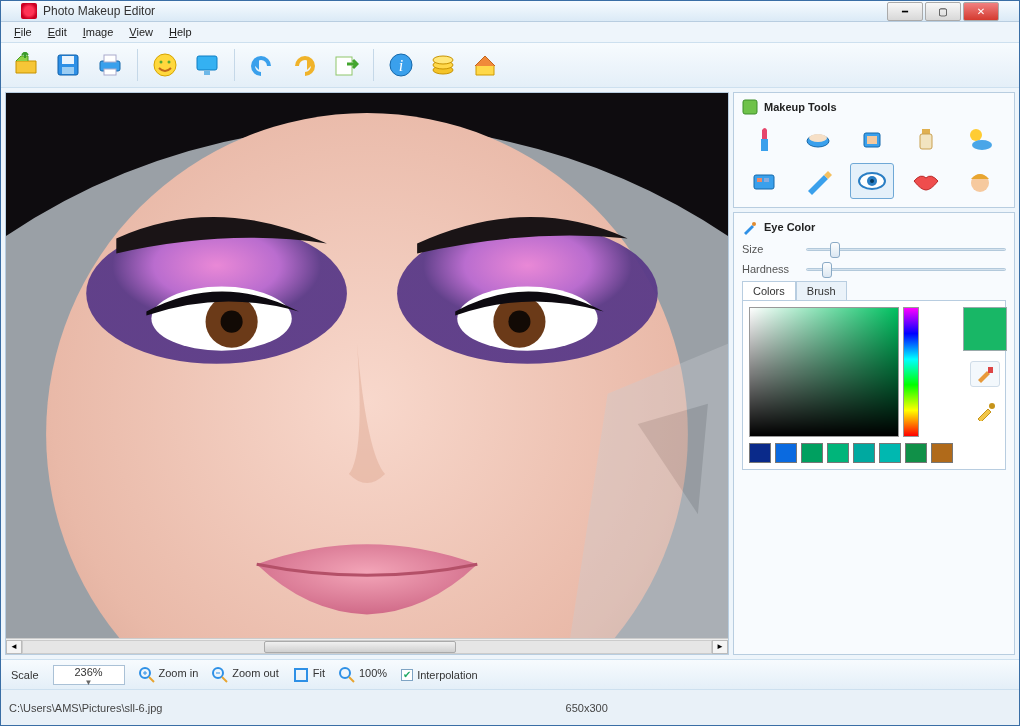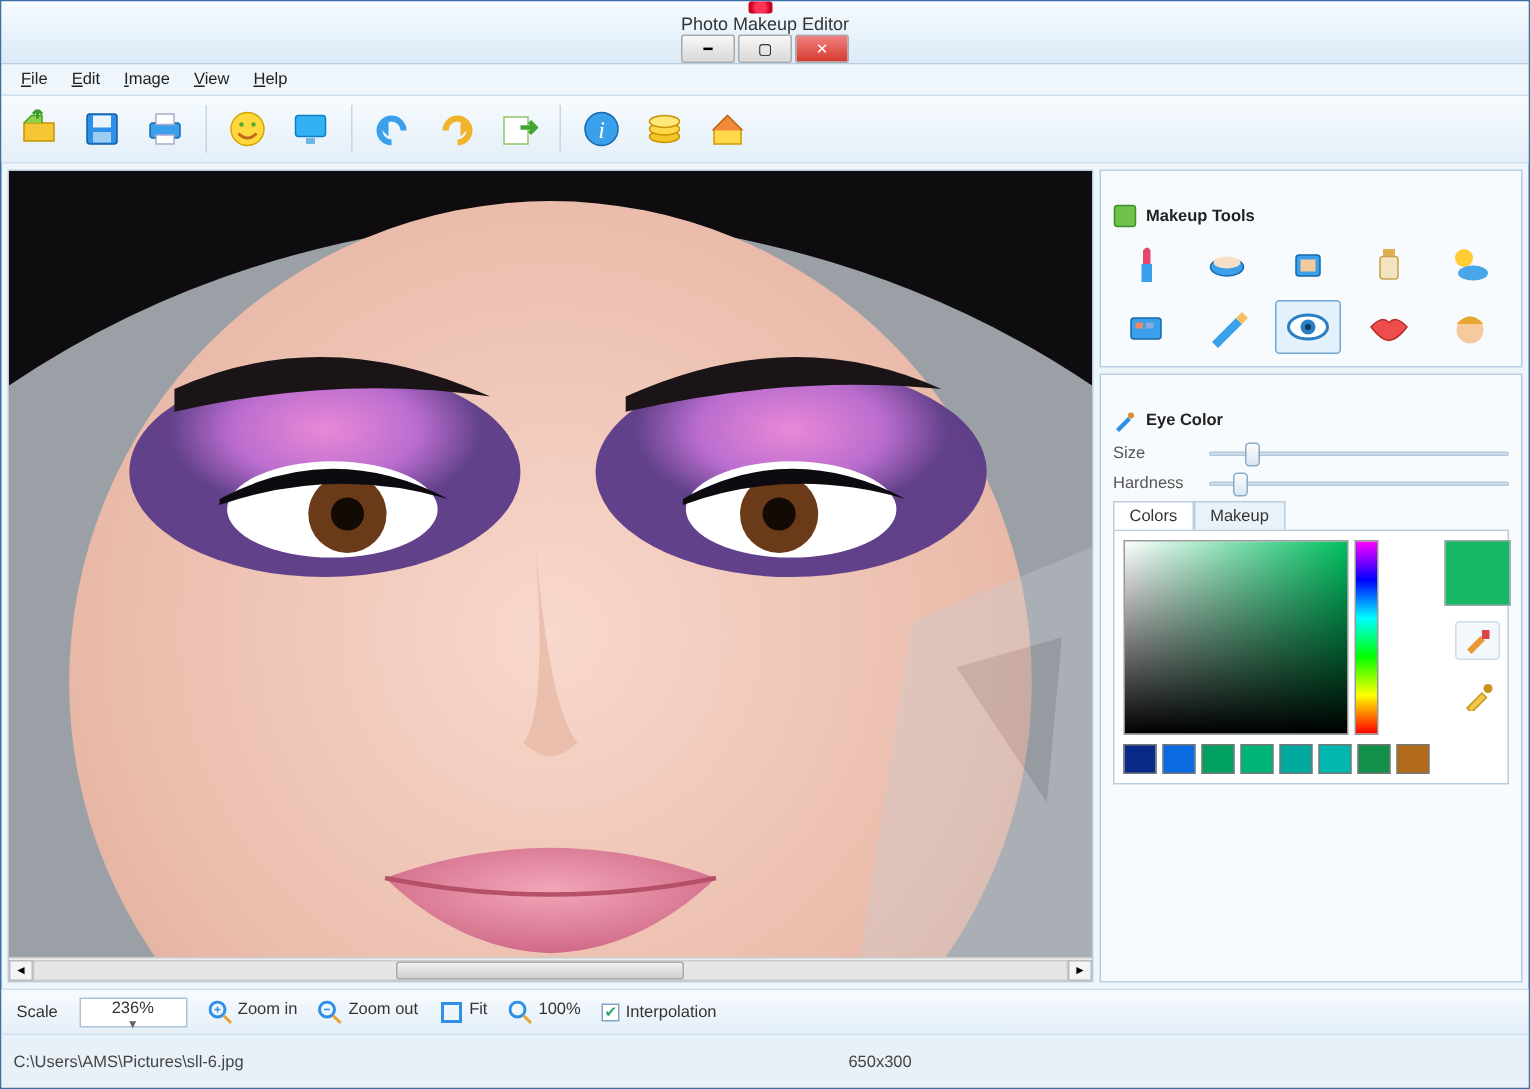--- a/index.html
+++ b/index.html
@@ -1,18 +1,18 @@
 <!DOCTYPE html>
 <html><head>
 <meta charset="utf-8">
 <style>
   * { box-sizing: border-box; margin: 0; padding: 0; }
   body { font-family: "Segoe UI", Tahoma, sans-serif; font-size: 11px; background: #d8e8f5; overflow: hidden; }
   .window { width: 1020px; height: 726px; background: #eef5fb; border: 1px solid #3a6ea5; display: flex; flex-direction: column; }
-  .titlebar { height: 42px; background: linear-gradient(#f6fbff,#dbeaf6); display: flex; align-items: center; padding: 0 20px; border-bottom: 1px solid #b8cde0; flex-direction: column; }
+  .titlebar { height: 21px; background: linear-gradient(#f6fbff,#dbeaf6); display: flex; align-items: center; padding: 0 20px; border-bottom: 1px solid #b8cde0; }
   .titlebar .appicon { width:16px; height:16px; margin-right:6px; background:radial-gradient(circle,#ff3355 40%,#cc0022 70%); border-radius:2px; }
   .titlebar .title { flex: 1; color:#333; font-size: 12px; }
   .winbtns { display:flex; gap:2px; }
   .winbtn { width:36px; height:19px; border-radius:2px; border:1px solid #aaa; display:flex; align-items:center; justify-content:center; font-size:10px; }
   .winbtn.min { background:linear-gradient(#f8f8f8,#d8d8d8); }
   .winbtn.max { background:linear-gradient(#f8f8f8,#d8d8d8); }
   .winbtn.close { background:linear-gradient(#f08080,#d43a2f); color:#fff; }
   .menubar { height:20px; background:#eef5fb; display:flex; align-items:center; padding:0 6px; gap:2px; color:#222; }
   .menubar span { padding:2px 7px; cursor:default; }
   .menubar span u { text-decoration: underline; }
@@ -22,21 +22,21 @@
   .content { flex:1; display:flex; min-height:0; }
   .canvas-area { flex:1; display:flex; flex-direction:column; border:1px solid #b8cde0; margin:4px; background:#fff; min-width:0; }
   .canvas { flex:1; position:relative; overflow:hidden; background:#b0b0b0; }
   .face { position:absolute; inset:0; }
   .hscroll { height:16px; background:#eee; border-top:1px solid #ccc; display:flex; align-items:center; }
   .hs-btn { width:16px; height:14px; border:1px solid #bbb; background:#f4f4f4; display:flex; align-items:center; justify-content:center; font-size:8px; }
   .hs-track { flex:1; height:14px; background:#e6e6e6; border:1px solid #ccc; position:relative; }
   .hs-thumb { position:absolute; left:35%; width:28%; top:0; bottom:0; background:linear-gradient(#f0f0f0,#d0d0d0); border:1px solid #aaa; border-radius:2px; }
 
   .sidebar { width:282px; margin:4px 4px 4px 0; display:flex; flex-direction:column; gap:4px; }
-  .panel { background:#f8fbfe; border:1px solid #b8cde0; padding:22px 8px 8px; }
+  .panel { background:#f8fbfe; border:1px solid #b8cde0; padding:6px 8px 8px; }
   .panel-title { font-weight:bold; display:flex; align-items:center; gap:6px; margin-bottom:6px; font-size:11px; color:#222; }
   .tool-grid { display:grid; grid-template-columns:repeat(5,1fr); gap:6px; }
   .tool { width:44px; height:36px; border:1px solid transparent; border-radius:3px; display:flex; align-items:center; justify-content:center; }
   .tool.selected { border:1px solid #6fa8d6; background:#e4f0fa; }
   .param { display:flex; align-items:center; gap:8px; margin:4px 0; }
   .param-label { width:56px; color:#555; font-size:11px; }
   .slider { flex:1; height:16px; position:relative; }
   .slider-track { position:absolute; left:0; right:0; top:7px; height:3px; background:#d4e2ee; border:1px solid #b3c9db; border-radius:2px; }
   .slider-thumb { position:absolute; top:1px; width:10px; height:16px; background:linear-gradient(#fdfdfd,#dbe7f2); border:1px solid #8aaac6; border-radius:3px; }
 
@@ -315,21 +315,21 @@
         <div class="param">
           <div class="param-label">Hardness</div>
           <div class="slider">
               <div class="slider-track"></div>
               <div class="slider-thumb" style="left:8%"></div>
             </div>
         </div>
 
         <div class="tabs">
           <div class="tab active">Colors</div>
-          <div class="tab">Makeup</div>
+          <div class="tab">Brush</div>
         </div>
         <div class="color-zone">
           <div>
             <div style="display:flex; gap:4px;">
               <div class="gradfield"></div>
               <div class="huebar"></div>
             </div>
             <div class="preset-row">
               <div class="preset" style="background:#0a2a8a"></div>
               <div class="preset" style="background:#0a6ae0"></div>

